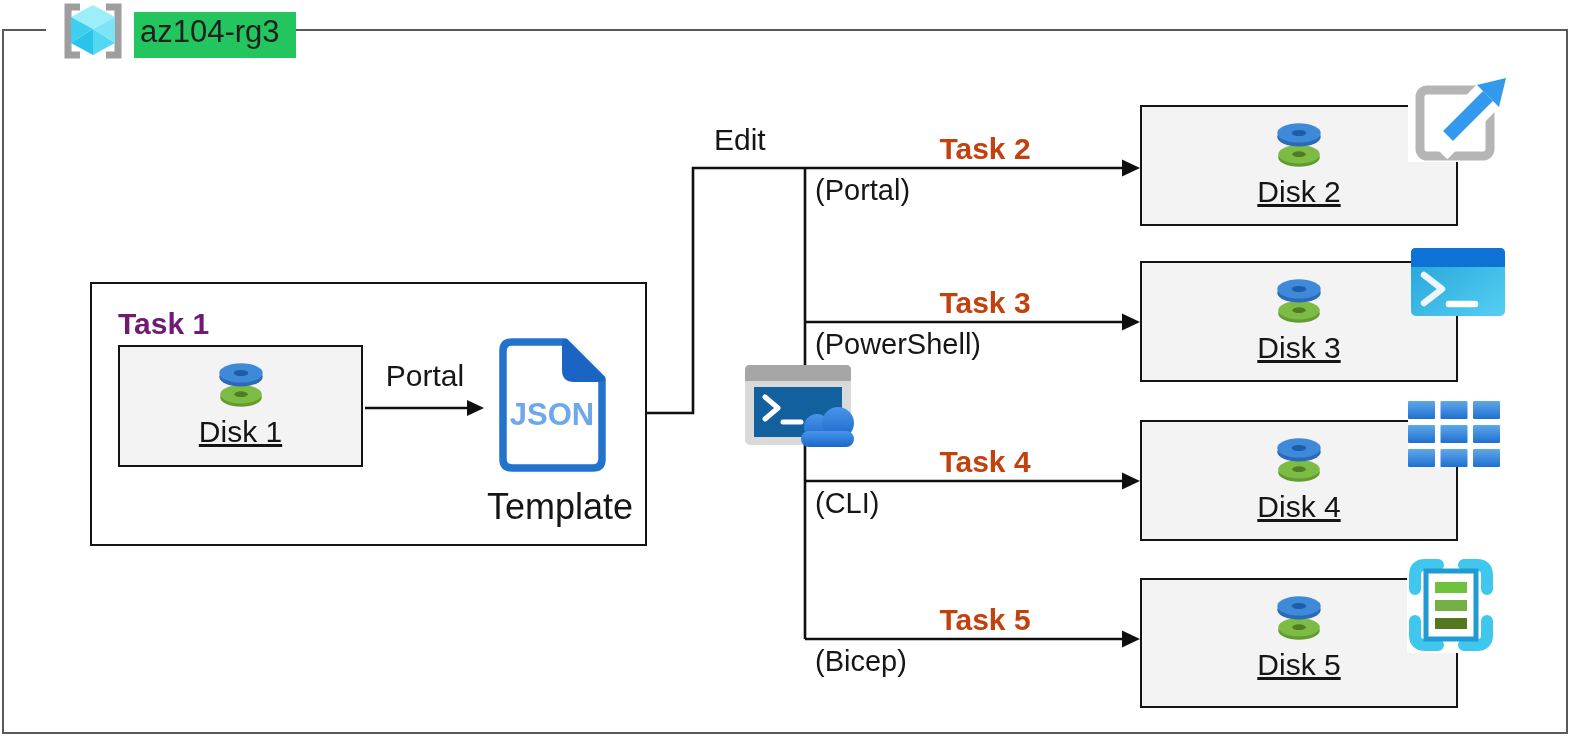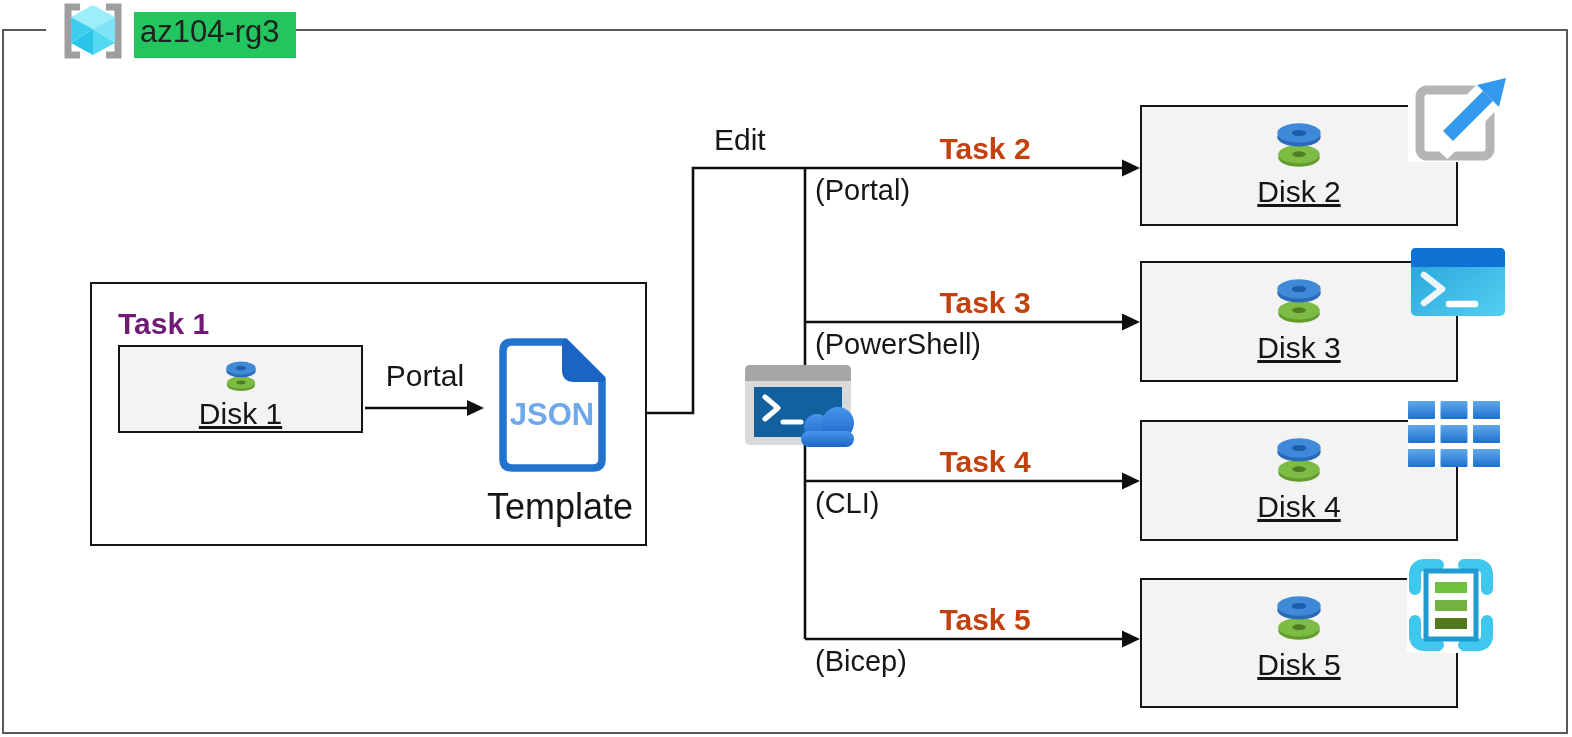--- a/index.html
+++ b/index.html
@@ -10,21 +10,21 @@
   }
   .abs{position:absolute;}
   
   #rg-border{left:2px;top:29px;width:1566px;height:705px;border:2.5px solid #595959;box-sizing:border-box;}
   #rg-icon{left:46px;top:1px;background:#fff;padding:0 4px;}
   #rg-label{left:134px;top:12px;font-size:31px;background:#22c55e;padding:2px 16px 8px 6px;color:#1f1f1f;}
   
   #task1-box{left:90px;top:282px;width:557px;height:264px;border:2.6px solid #141414;box-sizing:border-box;background:#fff;}
   #task1-title{left:118px;top:289px;font-size:30px;font-weight:bold;color:#701a75;margin-top:18px;}
   .disk-box{border:2.4px solid #141414;box-sizing:border-box;background:#f3f3f3;display:flex;flex-direction:column;align-items:center;}
-  #disk1-box{left:118px;top:345px;width:245px;height:88px;align-items:center;}
+  #disk1-box{left:118px;top:345px;width:245px;height:122px;align-items:center;}
   .disk-svg{width:62px;height:56px;margin-top:11px;}
   .disk-label{font-size:30px;color:#151515;margin-top:1px;text-decoration:underline;}
   #export-label{left:355px;top:359px;width:140px;text-align:center;font-size:30px;}
   #json-icon{left:495px;top:337px;}
   #template-label{left:445px;top:486px;width:230px;text-align:center;font-size:36px;}
   
   #edit-label{left:714px;top:123px;font-size:30px;}
   .task-title{left:815px;width:340px;text-align:center;font-size:30px;font-weight:bold;color:#c2410c;}
   .task-sub{left:815px;width:340px;font-size:29px;color:#161616;}
   #task2-title{top:132px;} #task2-sub{top:174px;}

